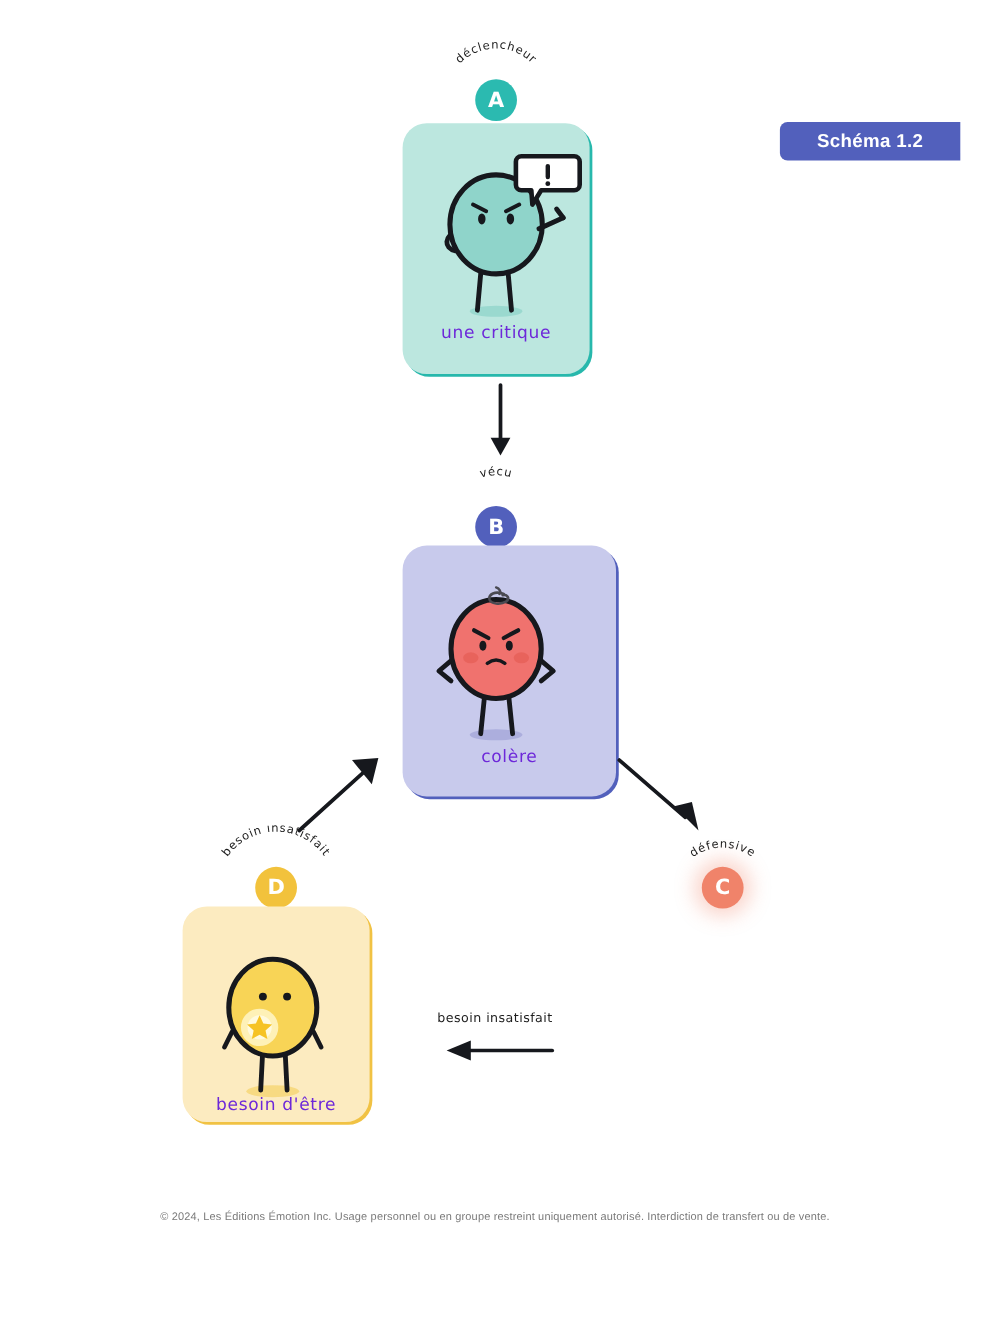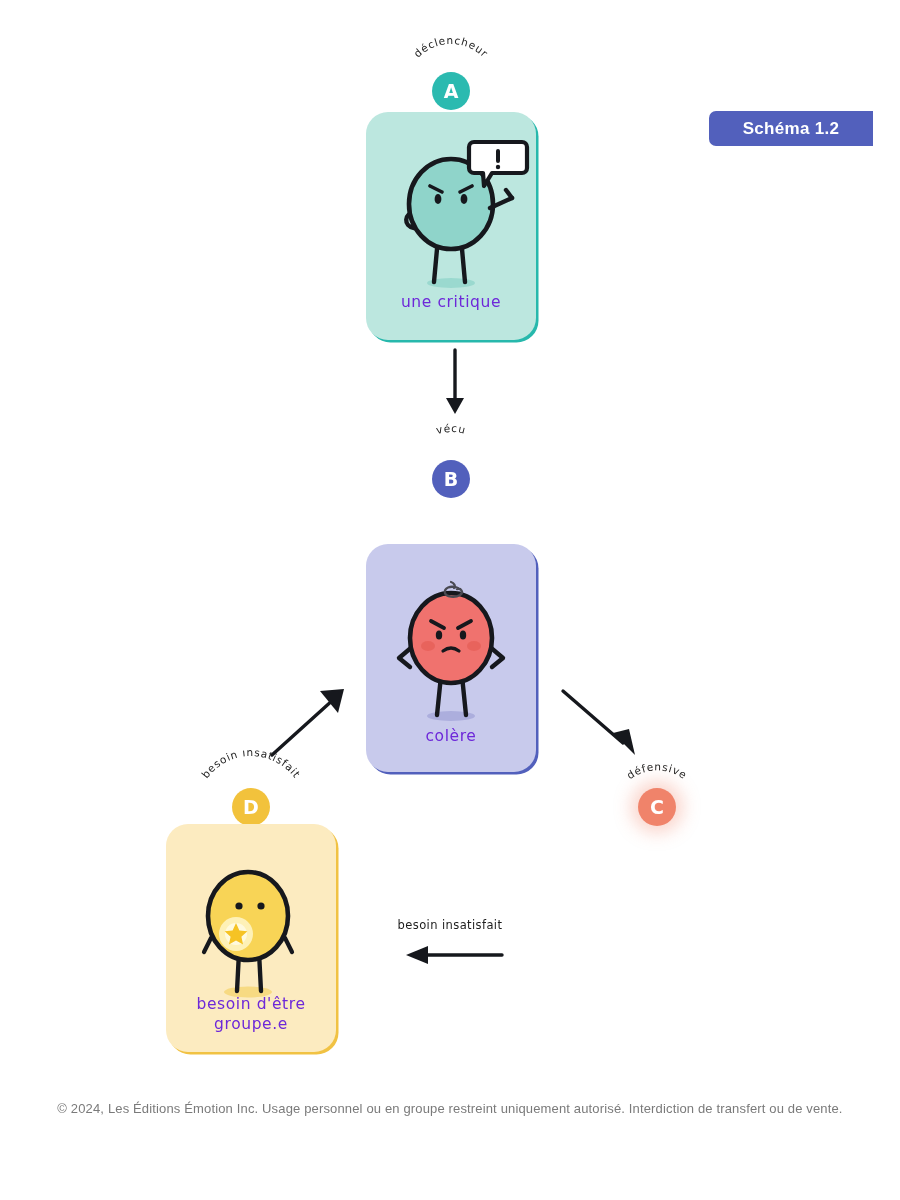--- a/index.html
+++ b/index.html
@@ -49,25 +49,25 @@
     text-align: center;
     color: #6d28d9;
     font-size: 15.5px;
     letter-spacing: 0.6px;
     font-family: "DejaVu Sans", sans-serif;
     line-height: 1.35;
   }
 
   #card-a { left: 366px; top: 112px; width: 170px; height: 228px;
             background: #BCE7DF; box-shadow: 2.5px 2.5px 0 0 #27B8AC; }
-  #card-b { left: 366px; top: 496px; width: 170px; height: 228px;
-            background: #C8CAEC; box-shadow: 2.5px 2.5px 0 0 #5260BC; margin-top: 48px; }
+  #card-b { left: 366px; top: 496px; width: 194px; height: 228px;
+            background: #C8CAEC; box-shadow: 2.5px 2.5px 0 0 #5260BC; }
   #card-c { left: 572px; top: 824px; width: 170px; height: 228px;
             background: #FBD3C2; box-shadow: 2.5px 2.5px 0 0 #F0836A; }
-  #card-d { left: 166px; top: 824px; width: 170px; height: 228px;
+  #card-d { left: 166px; top: 824px; width: 170px; height: 196px;
             background: #FCEBC0; box-shadow: 2.5px 2.5px 0 0 #F1C243; }
 
   
   .node {
     position: absolute;
     width: 38px;
     height: 38px;
     border-radius: 50%;
     display: flex;
     align-items: center;
@@ -121,21 +121,21 @@
     font-family: "DejaVu Sans", sans-serif;
   }
 
   
   .footer {
     position: absolute;
     left: 0;
     right: 0;
     top: 1101px;
     text-align: center;
-    font-size: 13px;
+    font-size: 10px;
     color: #7a7a7a;
     letter-spacing: 0.15px;
     font-family: "Liberation Sans", sans-serif;
   }
 
   .char-svg { position: absolute; left: 0; top: 8px; }
 </style>
 </head>
 <body>
 

